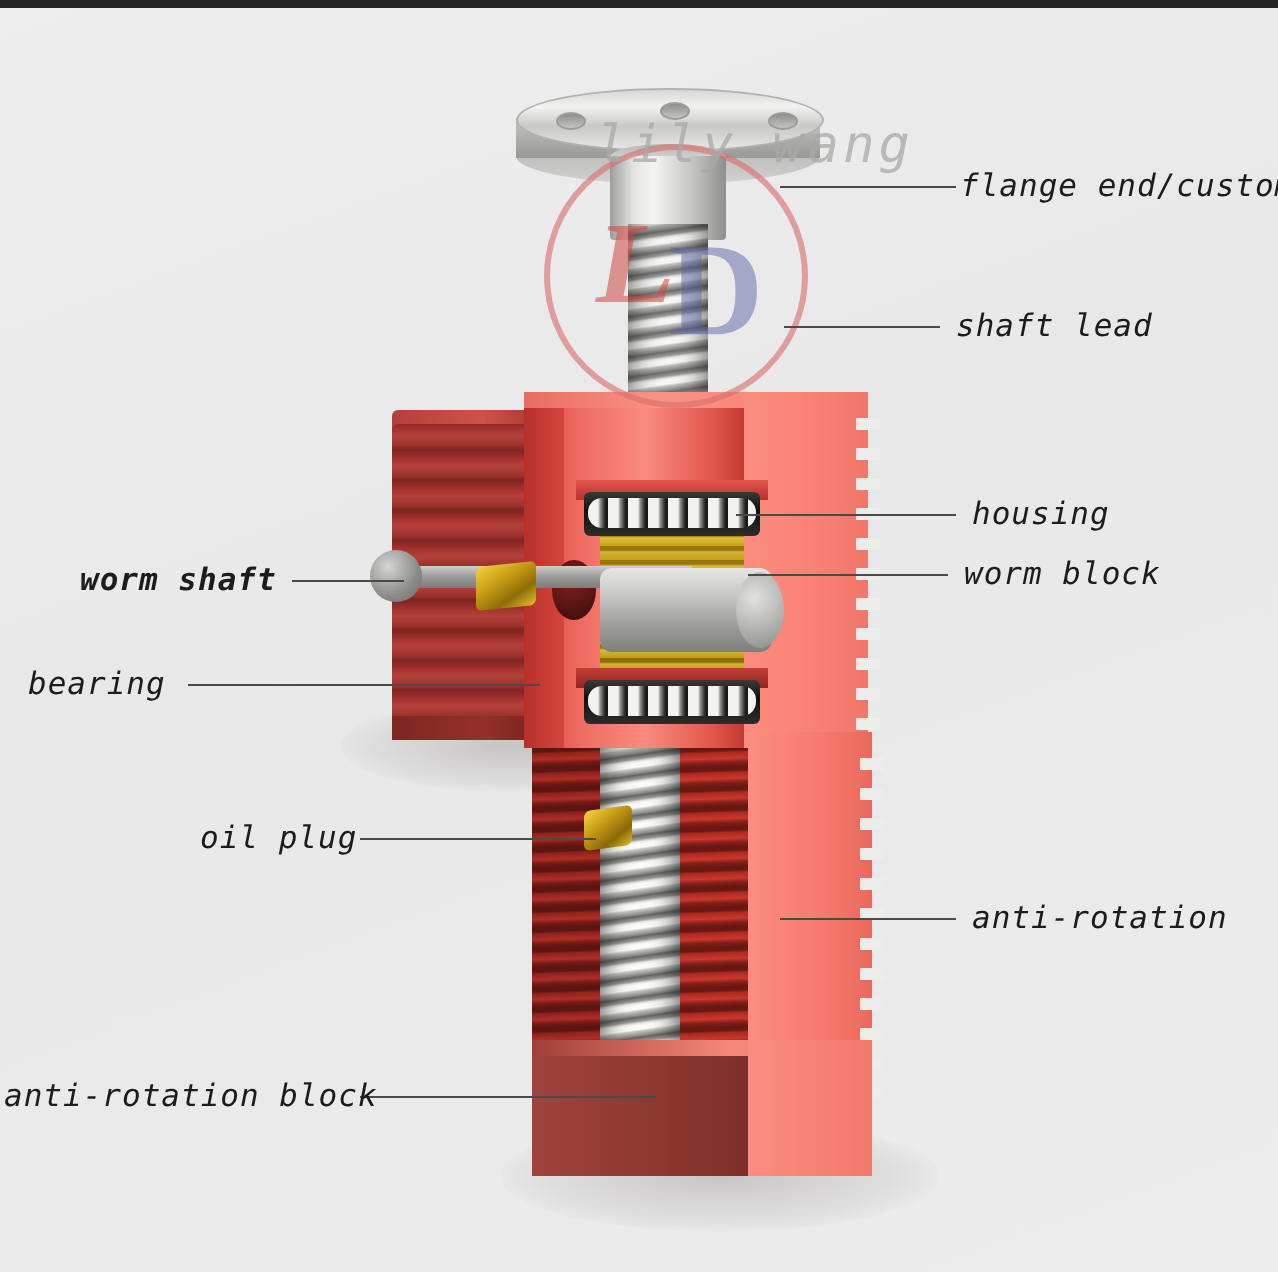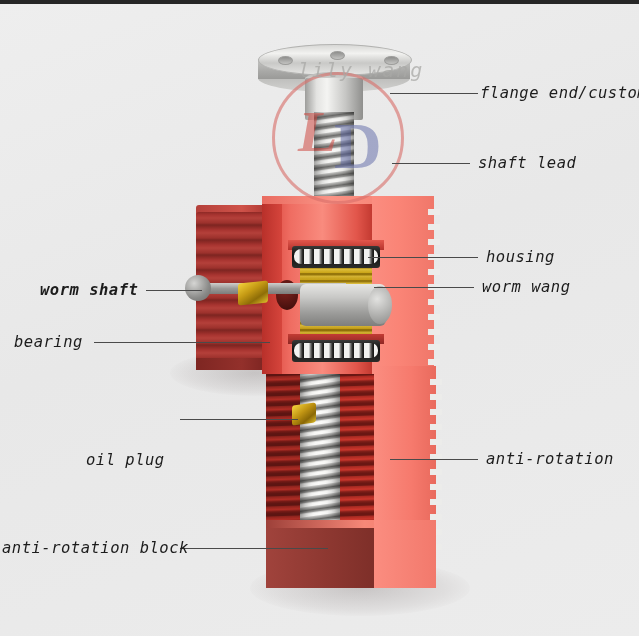--- a/index.html
+++ b/index.html
@@ -257,21 +257,21 @@
     position:absolute;left:196px;top:212px;
     font-family:"Liberation Sans",sans-serif;
     font-weight:700;font-size:40px;letter-spacing:1px;
     color:rgba(74,84,150,.45);
     white-space:nowrap;
     pointer-events:none;
   }
   .wm-lily{
     position:absolute;left:298px;top:58px;
     font-family:"DejaVu Sans Mono",monospace;
-    font-style:italic;font-size:20px;letter-spacing:2px;
+    font-style:italic;font-size:26px;letter-spacing:2px;
     color:rgba(168,168,166,.75);
     white-space:nowrap;pointer-events:none;
   }
   .wm-ring{
     position:absolute;left:272px;top:72px;width:126px;height:126px;
     border:3px solid rgba(216,112,106,.62);
     border-radius:50%;pointer-events:none;
   }
   .wm-mark-r{
     position:absolute;left:300px;top:98px;
@@ -365,20 +365,20 @@
   <div class="lead" style="left:374px;top:287px;width:100px;"></div>
   <div class="lead" style="left:146px;top:290px;width:56px;"></div>
   <div class="lead" style="left:94px;top:342px;width:176px;"></div>
   <div class="lead" style="left:180px;top:419px;width:118px;"></div>
   <div class="lead" style="left:390px;top:459px;width:88px;"></div>
   <div class="lead" style="left:180px;top:548px;width:148px;"></div>
 
   <div class="lbl" style="left:480px;top:84px;">flange end/custom</div>
   <div class="lbl" style="left:478px;top:154px;">shaft lead</div>
   <div class="lbl" style="left:486px;top:248px;">housing</div>
-  <div class="lbl" style="left:482px;top:278px;">worm wang</div>
+  <div class="lbl" style="left:482px;top:278px;">worm block</div>
   <div class="lbl" style="left:40px;top:281px;font-weight:bold;">worm shaft</div>
   <div class="lbl" style="left:14px;top:333px;">bearing</div>
-  <div class="lbl" style="left:86px;top:410px;margin-top:41px;">oil plug</div>
+  <div class="lbl" style="left:100px;top:410px;">oil plug</div>
   <div class="lbl" style="left:2px;top:539px;">anti-rotation block</div>
   <div class="lbl" style="left:486px;top:450px;">anti-rotation</div>
 
 </div>
 
 </body></html>

